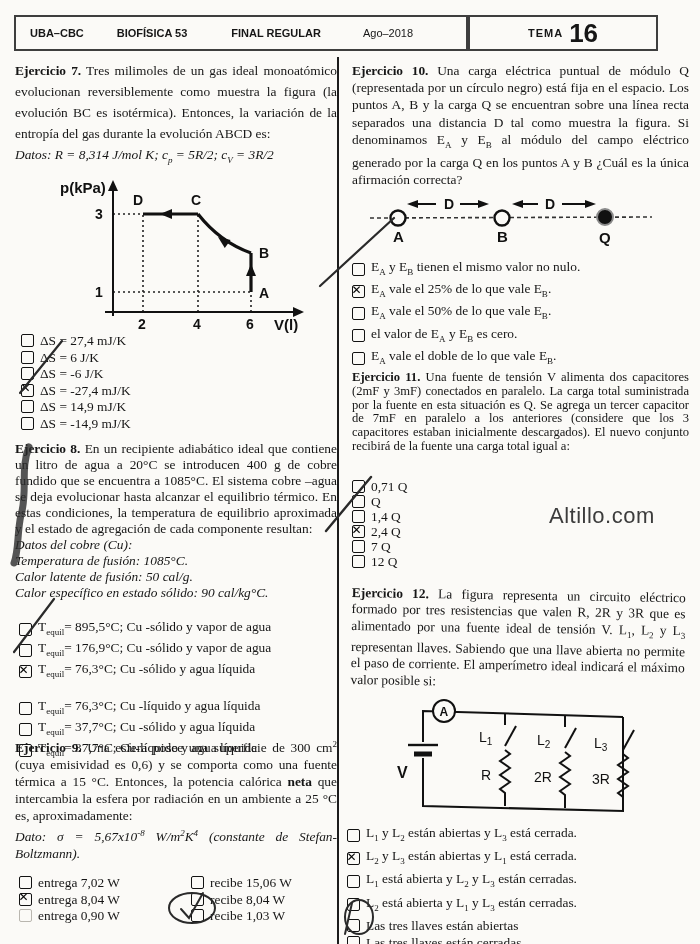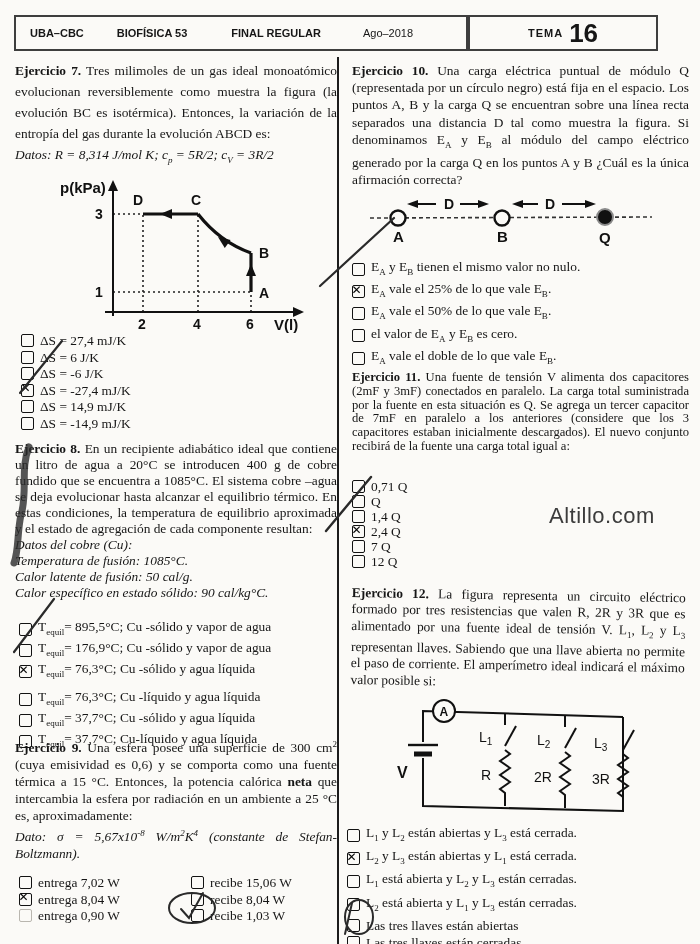--- a/index.html
+++ b/index.html
@@ -136,21 +136,21 @@
 
   <div class="opts" style="left:19px;top:620px;">
     <div class="opt" style="margin-bottom:2.5px;">
         <span class="cb"></span>
         <span>T<sub>equil</sub>= 895,5°C; Cu -sólido y vapor de agua</span>
       </div>
     <div class="opt" style="margin-bottom:2.5px;">
         <span class="cb"></span>
         <span>T<sub>equil</sub>= 176,9°C; Cu -sólido y vapor de agua</span>
       </div>
-    <div class="opt" style="margin-bottom:9px;">
+    <div class="opt" style="margin-bottom:18px;">
         <span class="cb checked"></span>
         <span>T<sub>equil</sub>= 76,3°C; Cu -sólido y agua líquida</span>
       </div>
     <div class="opt" style="margin-bottom:2.5px;">
         <span class="cb"></span>
         <span>T<sub>equil</sub>= 76,3°C; Cu -líquido y agua líquida</span>
       </div>
     <div class="opt" style="margin-bottom:2.5px;">
         <span class="cb"></span>
         <span>T<sub>equil</sub>= 37,7°C; Cu -sólido y agua líquida</span>

